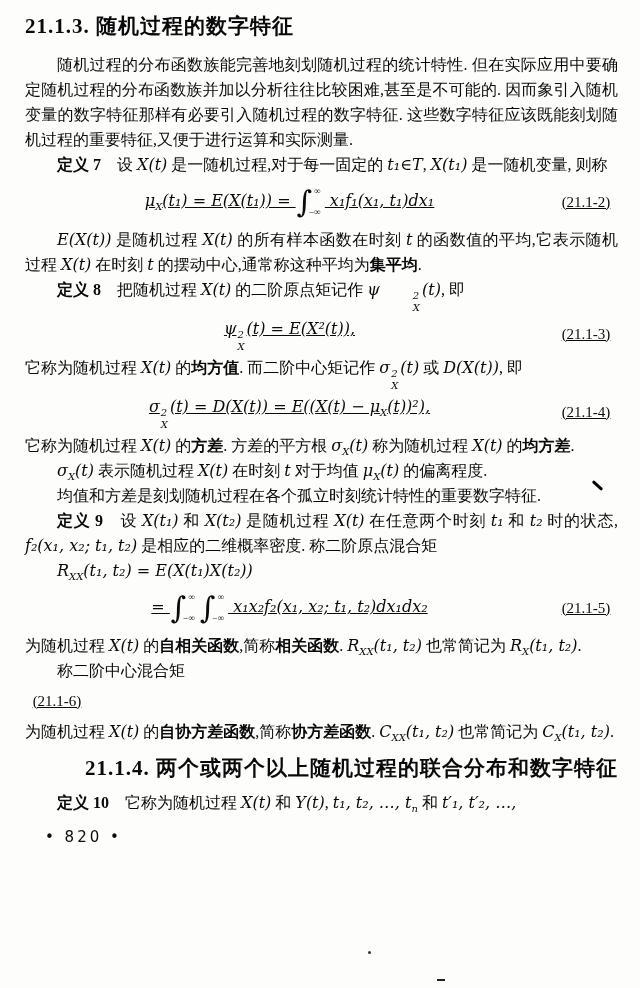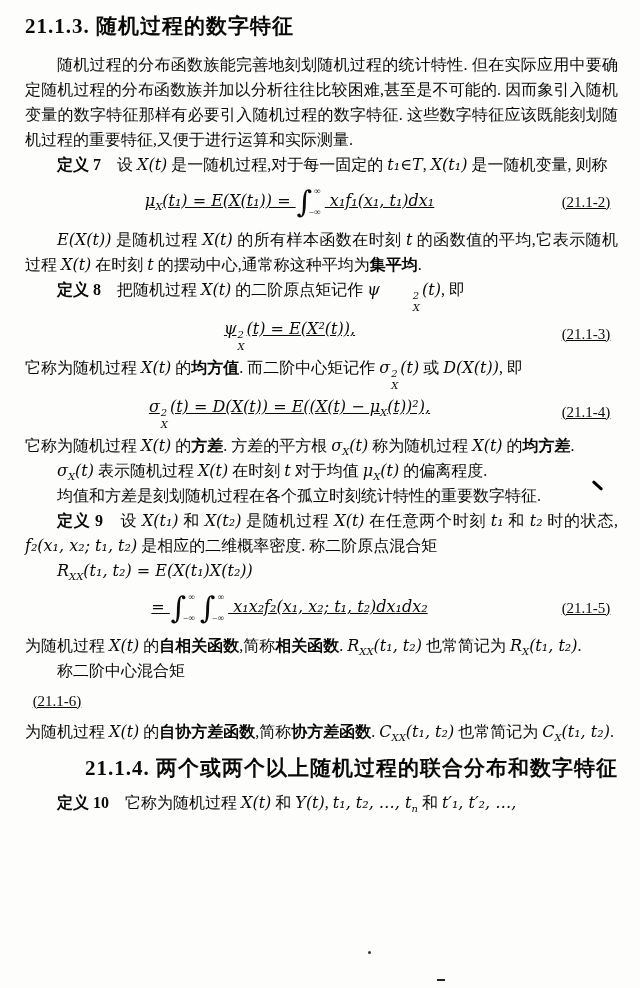--- a/index.html
+++ b/index.html
@@ -146,18 +146,19 @@
       <span class="eqno">(21.1-6)</span>
     </div>
 
     <p class="body"><span>为随机过程 </span><span class="i">X(t)</span><span> 的</span><span class="b">自协方差函数</span><span>,简称</span><span class="b">协方差函数</span><span>. </span><span class="i">C</span><sub class="i">XX</sub><span class="i">(t₁, t₂)</span><span> 也常简记为 </span><span class="i">C</span><sub class="i">X</sub><span class="i">(t₁, t₂)</span><span>.</span></p>
 
 
     <h1 class="h h2">21.1.4. 两个或两个以上随机过程的联合分布和数字特征</h1>
 
     <p class="body ind"><span class="b">定义 10</span><span>　它称为随机过程 </span><span class="i">X(t)</span><span> 和 </span><span class="i">Y(t)</span><span>, </span><span class="i">t₁, t₂, …, t</span><sub class="i">n</sub><span> 和 </span><span class="i">t′₁, t′₂, …,</span></p>
 
+    <div class="footer">• 820 •</div>
   </div>
 
   <div class="mark stroke"></div>
   <div class="mark dash"></div>
   <div class="mark dot"></div>
 </div>
 
 </body></html>

